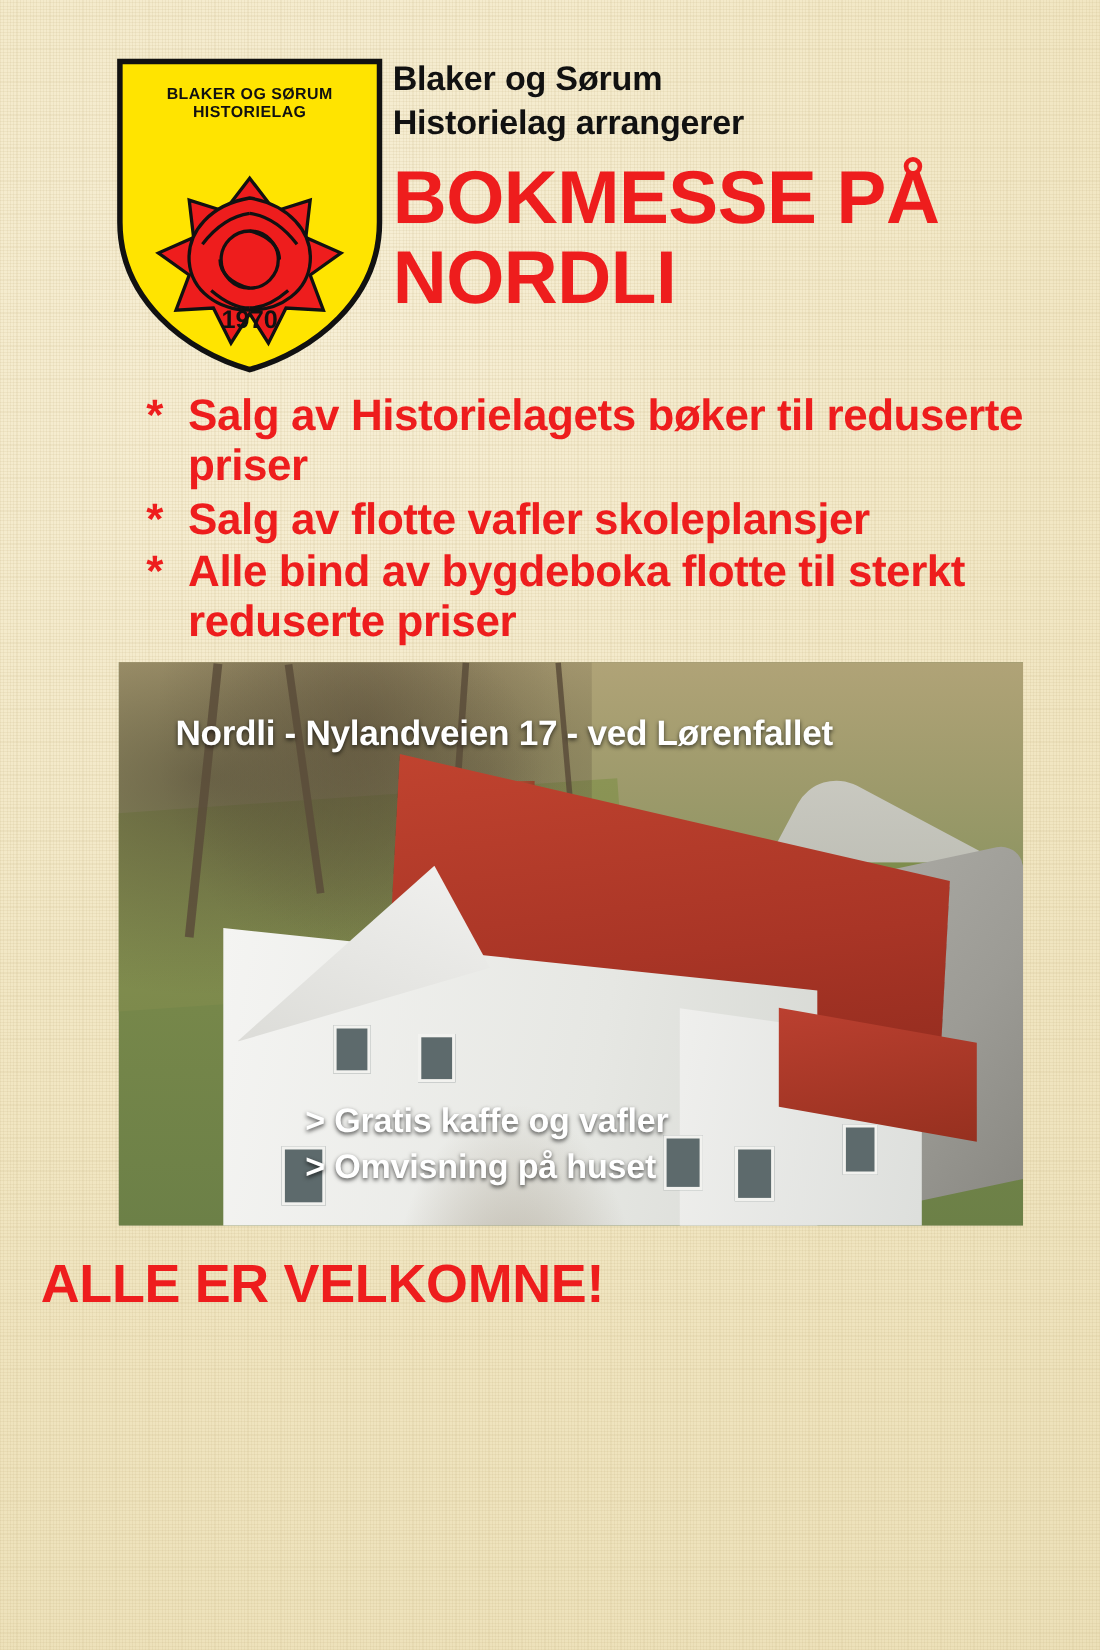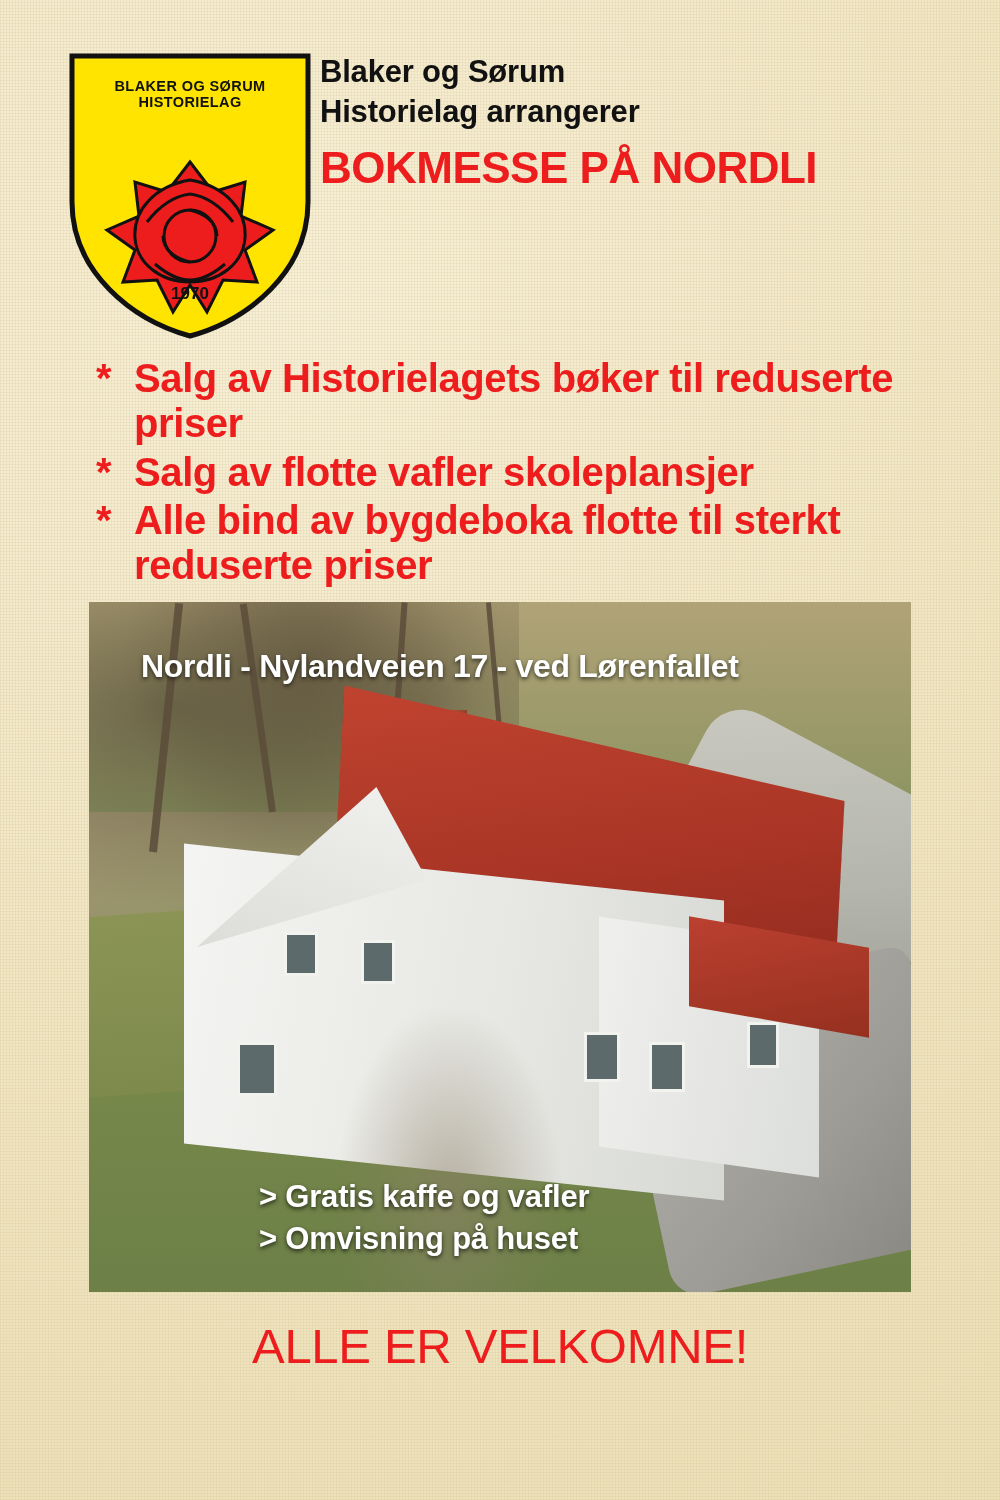--- a/index.html
+++ b/index.html
@@ -17,20 +17,21 @@
   .poster {
     position: relative;
     width: 1000px;
     height: 1500px;
     background:
       repeating-linear-gradient(0deg, rgba(190,170,120,0.13) 0px, rgba(190,170,120,0.13) 1px, rgba(255,255,255,0) 1px, rgba(255,255,255,0) 3px),
       repeating-linear-gradient(90deg, rgba(190,170,120,0.13) 0px, rgba(190,170,120,0.13) 1px, rgba(255,255,255,0) 1px, rgba(255,255,255,0) 3px),
       radial-gradient(circle at 30% 20%, #f7efd6 0%, #f1e6c2 55%, #ece0b8 100%);
     box-sizing: border-box;
     overflow: hidden;
+    padding-left: 37px;
   }
 
   
   .header {
     position: relative;
     height: 350px;
   }
 
   .crest {
     position: absolute;
@@ -53,21 +54,21 @@
     font-weight: bold;
     letter-spacing: 0.4px;
     color: #111;
   }
   .crest-year {
     position: absolute;
     bottom: 36px;
     left: 0;
     right: 0;
     text-align: center;
-    font-size: 17px;
+    font-size: 23px;
     font-weight: bold;
     color: #111;
   }
   .rose {
     position: absolute;
     left: 50%;
     top: 100px;
     transform: translateX(-50%);
     width: 190px;
     height: 175px;
@@ -82,21 +83,21 @@
   }
   .org-line {
     font-size: 31px;
     font-weight: bold;
     color: #111;
     line-height: 1.28;
     letter-spacing: -0.2px;
   }
   .title-main {
     margin-top: 14px;
-    font-size: 44px;
+    font-size: 68px;
     font-weight: bold;
     color: #ee1d1d;
     letter-spacing: -0.5px;
     line-height: 1.05;
   }
   .title-date {
     margin-top: 16px;
     font-size: 44px;
     font-weight: bold;
     color: #111;
@@ -127,21 +128,21 @@
   }
   .bullet-text {
     flex: 1 1 auto;
   }
 
   
   .photo-wrap {
     position: relative;
     margin: 14px auto 16px auto;
     width: 822px;
-    height: 690px;
+    height: 512px;
     overflow: hidden;
     background: #6f7b52;
   }
   .photo {
     position: absolute;
     inset: 0;
     background:
       
       linear-gradient(190deg, rgba(255,255,255,0.10) 0%, rgba(0,0,0,0.10) 100%),
       linear-gradient(160deg, #b9a87e 0%, #a79a70 22%, #8f9462 45%, #7d8c54 70%, #6f8349 100%);
@@ -273,23 +274,22 @@
     font-weight: bold;
     color: #ffffff;
     text-shadow: 0 2px 4px rgba(0,0,0,0.7);
     line-height: 1.35;
     letter-spacing: -0.2px;
   }
 
   
   .footer {
     margin-top: 26px;
-    text-align: center;
     font-size: 49px;
-    font-weight: normal;
+    font-weight: bold;
     color: #ee1d1d;
     letter-spacing: -0.3px;
   }
 </style>
 </head>
 <body>
 
 <div class="poster">
 
   <div class="header">

